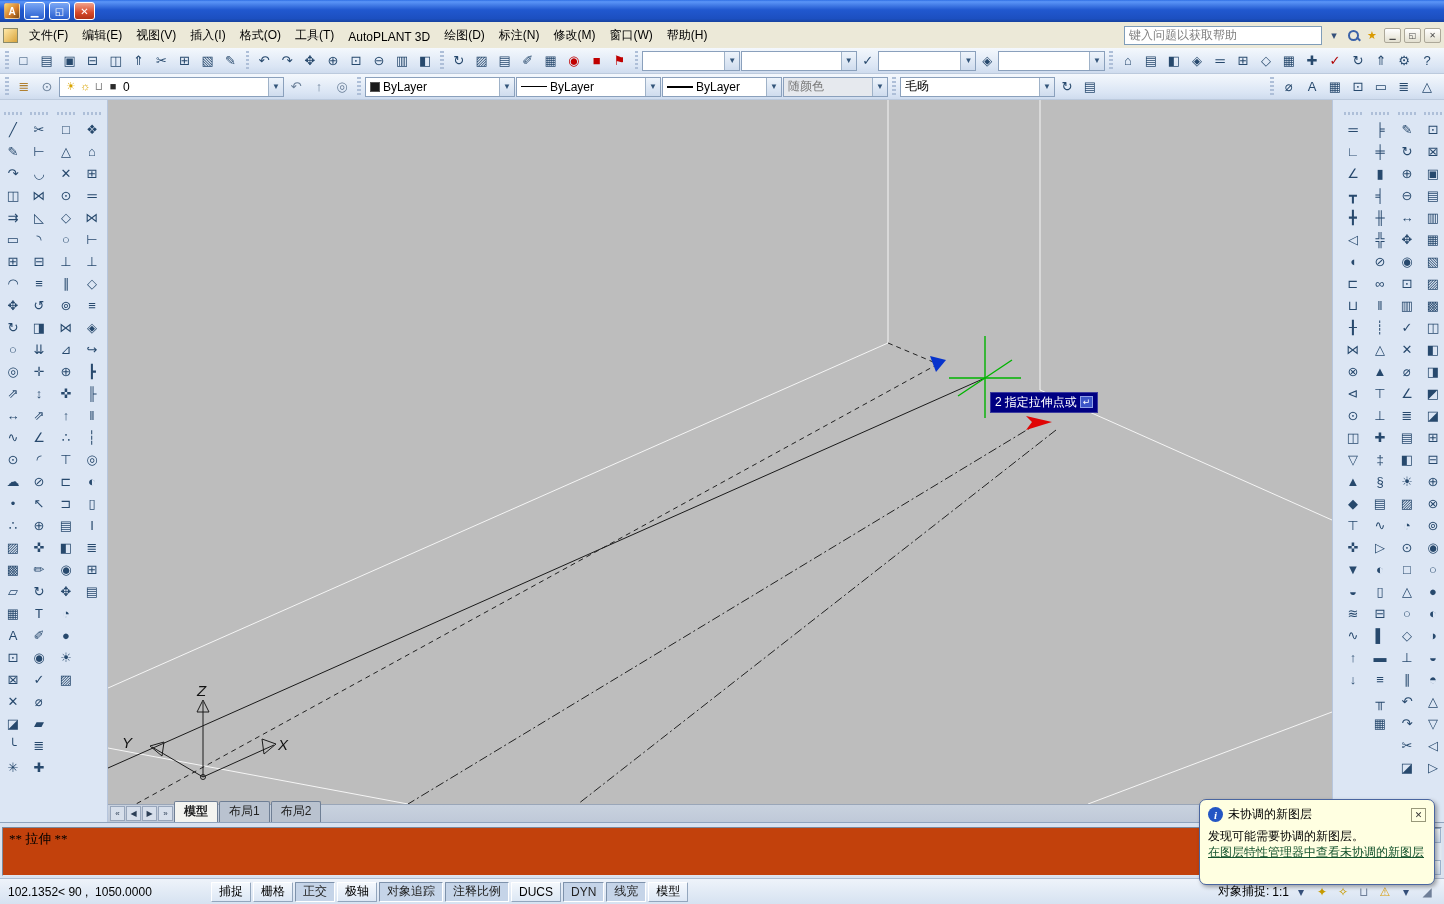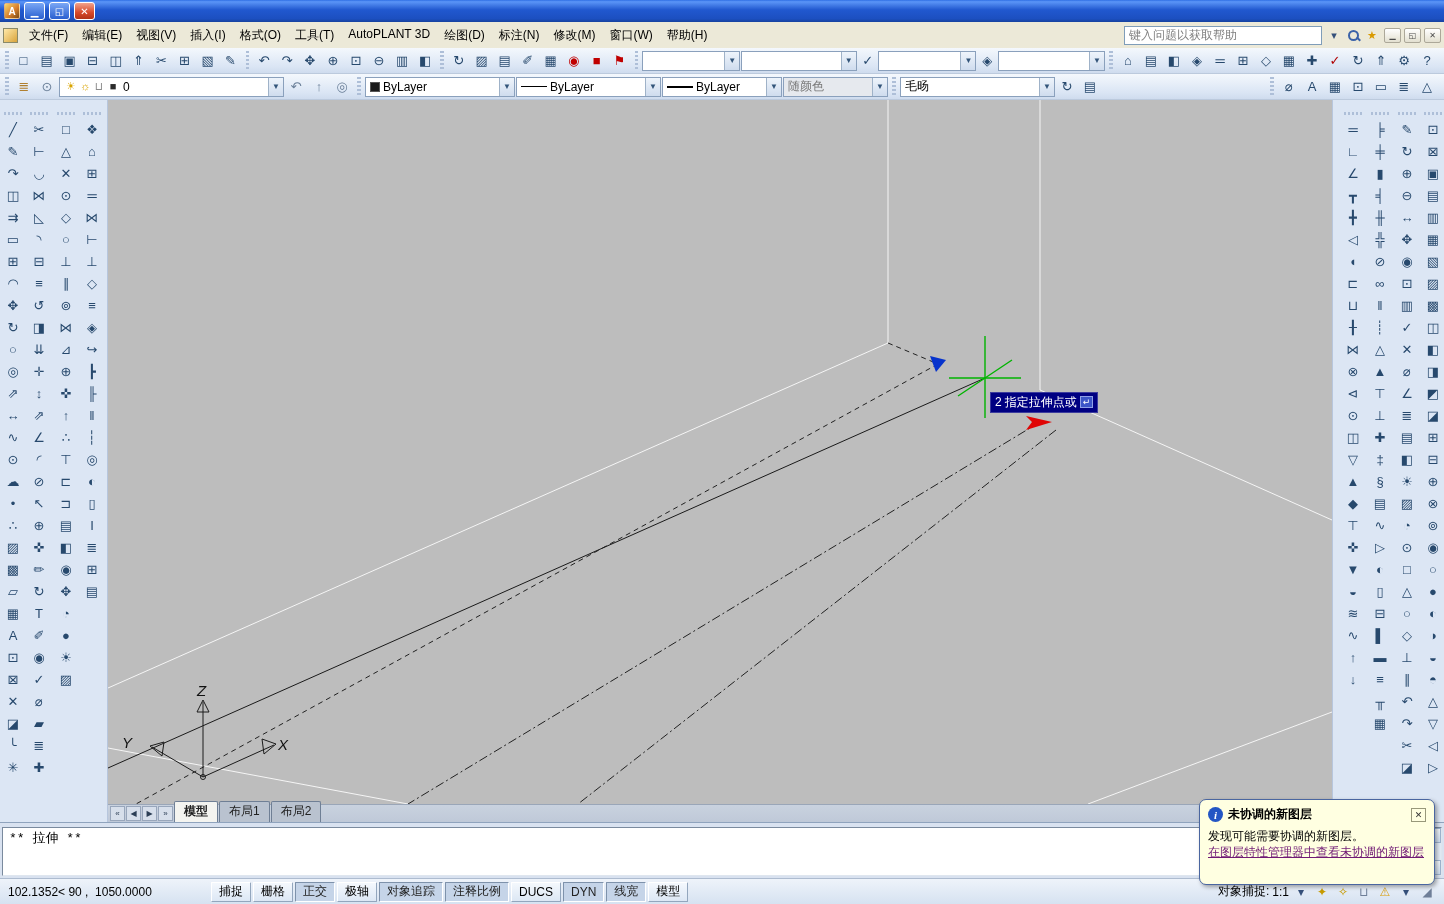--- a/index.html
+++ b/index.html
@@ -58,56 +58,56 @@
 .dyn-tip{position:absolute;left:882px;top:293px;height:18px;display:flex;align-items:center;z-index:5}
 .dyn-box{color:#fff;font-size:12px;padding:1px 4px;display:flex;align-items:center;gap:3px;border:1px solid #3c3c9e;white-space:nowrap}
 .dyn-key{background:#3c55c8;border:1px solid #8fa0e8;font-size:9px;padding:0 2px;color:#fff}
 .tabbar{position:absolute;left:0;bottom:0;width:100%;height:18px;display:flex;align-items:flex-end;padding-left:2px;background:linear-gradient(#c9d2df,#bfc9d8);border-top:1px solid #9aa6b8}
 .tabnav{width:15px;height:15px;margin-bottom:1px;font-size:8px;display:flex;align-items:center;justify-content:center;color:#2c3e55;background:#d7dfeb;border:1px solid #98a6bb}
 .tab{padding:1px 9px 2px;font-size:12px;border:1px solid #6f7f95;border-bottom:none;background:#b9c2cf;color:#222;border-radius:2px 2px 0 0;margin-left:1px;white-space:nowrap}
 .tab.active{background:#f4f4f0;font-weight:bold}
 
 
 .cmdarea{position:absolute;top:822px;left:0;width:100%;height:56px;background:#d9e2f0;padding:4px 2px 2px;border-top:1px solid #8fa3bd}
-.cmdbox{position:relative;width:100%;height:100%;background:#ffffff;border:1px solid;border-color:#7a8a9e #dfe6ef #dfe6ef #7a8a9e;font-family:Liberation Mono, monospace;font-size:13px;padding:2px 20px 2px 6px;overflow:hidden}
+.cmdbox{position:relative;width:100%;height:100%;background:#c2410c;border:1px solid;border-color:#7a8a9e #dfe6ef #dfe6ef #7a8a9e;font-family:Liberation Serif, serif;font-size:13px;padding:2px 20px 2px 6px;overflow:hidden}
 .cmdline{white-space:pre;line-height:17px}
 .cmdscroll{position:absolute;right:0;top:0;width:17px;height:100%;background:#e3ecf7;border-left:1px solid #b9c6d8;display:flex;flex-direction:column;justify-content:space-between;align-items:center}
 .scrbtn{width:15px;height:15px;background:linear-gradient(#f2f7fc,#cfdef0);border:1px solid #9fb4cf;font-size:7px;color:#456;display:flex;align-items:center;justify-content:center}
 
 
 .statusbar{position:absolute;top:878px;left:0;width:100%;height:26px;background:linear-gradient(#eef3fa,#d6e2f1);border-top:1px solid #aebcd0;display:flex;align-items:center;padding:0 4px;gap:2px}
 .coords{width:205px;font-size:12px;white-space:pre;padding-left:4px}
 .sbtn{height:20px;padding:0 7px;display:flex;align-items:center;font-size:12px;background:linear-gradient(#f4f8fd,#dce7f4);border:1px solid;border-color:#fff #93a6bd #93a6bd #fff;border-radius:1px;white-space:nowrap}
 .sbtn.pressed{background:#c5d4e8;border-color:#7e92ab #fff #fff #7e92ab;color:#222}
 .sb-right{margin-left:auto;display:flex;align-items:center;gap:3px;padding-right:4px}
 .sb-icon{width:18px;height:18px;display:flex;align-items:center;justify-content:center;font-size:12px;color:#35507a}
 .ann-label{white-space:nowrap}
 
 
 .balloon{position:absolute;left:1199px;top:799px;width:236px;height:86px;border:1px solid #4a66a0;border-radius:7px;box-shadow:2px 2px 4px rgba(0,0,0,.35);padding:6px 8px;z-index:60;font-size:12px}
 .balloon-head{display:flex;align-items:center;gap:5px}
 .info-icon{width:15px;height:15px;border-radius:50%;background:#2456c4;color:#fff;font-size:11px;font-weight:bold;display:flex;align-items:center;justify-content:center;font-family:"Liberation Serif",serif;font-style:italic;flex:none}
-.balloon-title{font-weight:bold;flex:1;white-space:nowrap}
+.balloon-title{font-weight:normal;flex:1;white-space:nowrap}
 .balloon-close{width:15px;height:14px;border:1px solid #98987a;display:flex;align-items:center;justify-content:center;font-size:9px;color:#333;flex:none}
 .balloon-body{margin-top:5px;line-height:16px}
 .balloon-link{text-decoration:underline;cursor:pointer}
 </style>
 </head>
 <body>
 
 <div class="titlebar">
   <span class="app-icon">A</span>
   <span class="winbtn b-min">▁</span>
   <span class="winbtn b-restore">◱</span>
   <span class="winbtn b-close">✕</span>
 </div>
 
 <div class="menubar">
   <span class="child-icon"></span>
-  <span style="display:flex;align-items:flex-start">
+  <span style="display:flex;align-items:flex-end">
       <span class="menu-item">文件(F)</span>
       <span class="menu-item">编辑(E)</span>
       <span class="menu-item">视图(V)</span>
       <span class="menu-item">插入(I)</span>
       <span class="menu-item">格式(O)</span>
       <span class="menu-item">工具(T)</span>
       <span class="menu-item">AutoPLANT 3D</span>
       <span class="menu-item">绘图(D)</span>
       <span class="menu-item">标注(N)</span>
       <span class="menu-item">修改(M)</span>
@@ -643,15 +643,15 @@
 </div>
 
 <div class="balloon" style="background: rgb(255, 255, 225);">
   <div class="balloon-head">
     <span class="info-icon">i</span>
     <span class="balloon-title">未协调的新图层</span>
     <span class="balloon-close">✕</span>
   </div>
   <div class="balloon-body">
     <div>发现可能需要协调的新图层。</div>
-    <span class="balloon-link" style="color: #701a75;">在图层特性管理器中查看未协调的新图层</span>
+    <span class="balloon-link" style="color: #14532d;">在图层特性管理器中查看未协调的新图层</span>
   </div>
 </div>
 
 </body></html>

